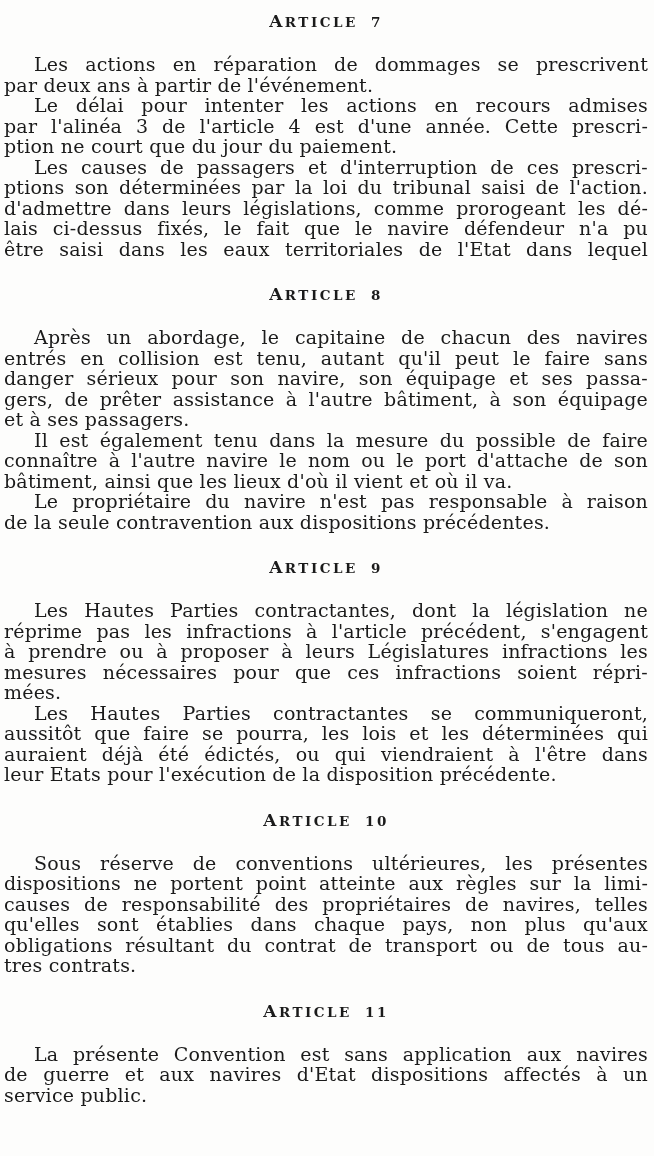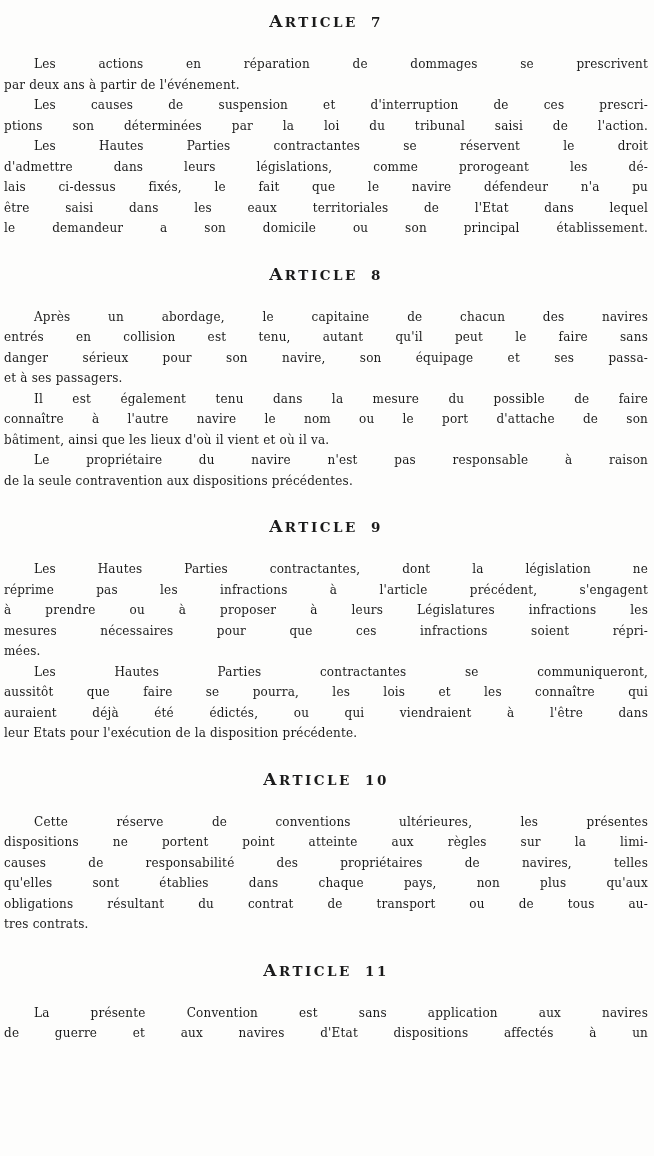--- a/index.html
+++ b/index.html
@@ -22,21 +22,21 @@
     letter-spacing: 2.5px;
     text-align: center;
     margin: 25px 0 23px 0;
     word-spacing: 6px;
   }
   .heading::first-letter { font-size: 17px; }
   .article:first-child .heading { margin-top: 2px; }
   .para { margin: 0; padding: 0; }
   .ln {
     display: block;
-    font-size: 12px;
+    font-size: 19px;
     line-height: 20.5px;
     white-space: normal;
     text-align: justify;
     text-align-last: left;
     letter-spacing: 0.2px;
   }
   .jl { text-align-last: justify; }
   .fi { text-indent: 30px; }
 </style>
 </head>
@@ -44,38 +44,42 @@
 
 <div class="page">
 
   <section class="article">
     <div class="heading">ARTICLE 7</div>
     <p class="para">
       <span class="ln fi jl">Les actions en réparation de dommages se prescrivent</span>
       <span class="ln">par deux ans à partir de l'événement.</span>
     </p>
     <p class="para">
-      <span class="ln fi jl">Les causes de suspension et d'interruption de ces prescri-</span>
+      <span class="ln fi jl">Le délai pour intenter les actions en recours admises</span>
+      <span class="ln jl">par l'alinéa 3 de l'article 4 est d'une année. Cette prescri-</span>
+      <span class="ln">ption ne court que du jour du paiement.</span>
+    </p>
+    <p class="para">
+      <span class="ln fi jl">Les causes de passagers et d'interruption de ces prescri-</span>
       <span class="ln jl">ptions son déterminées par la loi du tribunal saisi de l'action.</span>
     </p>
     <p class="para">
-      <span class="ln fi jl">Les Hautes Parties contractantes se réservent le droit</span>
       <span class="ln jl">d'admettre dans leurs législations, comme prorogeant les dé-</span>
       <span class="ln jl">lais ci-dessus fixés, le fait que le navire défendeur n'a pu</span>
       <span class="ln jl">être saisi dans les eaux territoriales de l'Etat dans lequel</span>
-      <span class="ln jl">le demandeur a son domicile ou son principal établissement.</span>
     </p>
   </section>
 
   <section class="article">
     <div class="heading">ARTICLE 8</div>
     <p class="para">
       <span class="ln fi jl">Après un abordage, le capitaine de chacun des navires</span>
       <span class="ln jl">entrés en collision est tenu, autant qu'il peut le faire sans</span>
       <span class="ln jl">danger sérieux pour son navire, son équipage et ses passa-</span>
+      <span class="ln jl">gers, de prêter assistance à l'autre bâtiment, à son équipage</span>
       <span class="ln">et à ses passagers.</span>
     </p>
     <p class="para">
       <span class="ln fi jl">Il est également tenu dans la mesure du possible de faire</span>
       <span class="ln jl">connaître à l'autre navire le nom ou le port d'attache de son</span>
       <span class="ln">bâtiment, ainsi que les lieux d'où il vient et où il va.</span>
     </p>
     <p class="para">
       <span class="ln fi jl">Le propriétaire du navire n'est pas responsable à raison</span>
       <span class="ln">de la seule contravention aux dispositions précédentes.</span>
@@ -86,39 +90,40 @@
     <div class="heading">ARTICLE 9</div>
     <p class="para">
       <span class="ln fi jl">Les Hautes Parties contractantes, dont la législation ne</span>
       <span class="ln jl">réprime pas les infractions à l'article précédent, s'engagent</span>
       <span class="ln jl">à prendre ou à proposer à leurs Législatures infractions les</span>
       <span class="ln jl">mesures nécessaires pour que ces infractions soient répri-</span>
       <span class="ln">mées.</span>
     </p>
     <p class="para">
       <span class="ln fi jl">Les Hautes Parties contractantes se communiqueront,</span>
-      <span class="ln jl">aussitôt que faire se pourra, les lois et les connaître qui</span>
+      <span class="ln jl">aussitôt que faire se pourra, les lois et les déterminées qui</span>
       <span class="ln jl">auraient déjà été édictés, ou qui viendraient à l'être dans</span>
       <span class="ln">leur Etats pour l'exécution de la disposition précédente.</span>
     </p>
   </section>
 
   <section class="article">
     <div class="heading">ARTICLE 10</div>
     <p class="para">
-      <span class="ln fi jl">Cette réserve de conventions ultérieures, les présentes</span>
+      <span class="ln fi jl">Sous réserve de conventions ultérieures, les présentes</span>
       <span class="ln jl">dispositions ne portent point atteinte aux règles sur la limi-</span>
       <span class="ln jl">causes de responsabilité des propriétaires de navires, telles</span>
       <span class="ln jl">qu'elles sont établies dans chaque pays, non plus qu'aux</span>
       <span class="ln jl">obligations résultant du contrat de transport ou de tous au-</span>
       <span class="ln">tres contrats.</span>
     </p>
   </section>
 
   <section class="article">
     <div class="heading">ARTICLE 11</div>
     <p class="para">
       <span class="ln fi jl">La présente Convention est sans application aux navires</span>
       <span class="ln jl">de guerre et aux navires d'Etat dispositions affectés à un</span>
+      <span class="ln">service public.</span>
     </p>
   </section>
 
 </div>
 
 </body></html>

